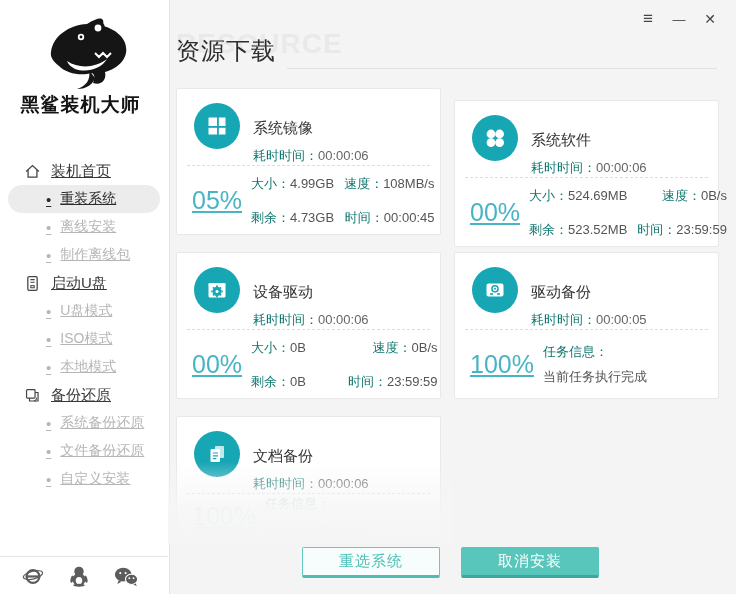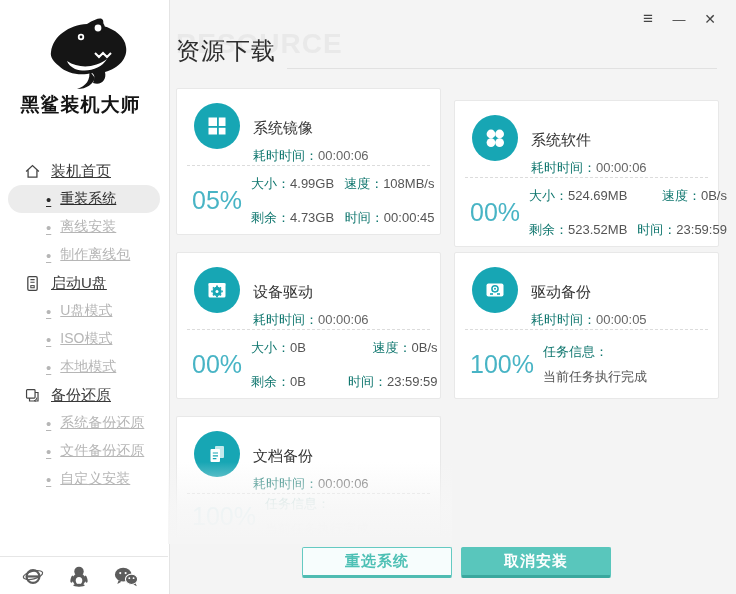--- a/index.html
+++ b/index.html
@@ -39,34 +39,34 @@
   .c5{left:176px;top:416px;height:122px;border-bottom:none;overflow:hidden;}
   .card-top{display:flex;padding:14px 10px 0 17px;gap:13px;}
   .card-icon{width:46px;height:46px;border-radius:50%;background:#17a6b4;flex:none;
              display:flex;align-items:center;justify-content:center;}
   .card-title{font-size:15px;color:#333;margin-top:16px;}
   .card-elapsed{font-size:13px;margin-top:9px;}
   .lbl{color:#0f766e;} .val{color:#666;}
   .card-divider{position:absolute;left:10px;right:10px;top:76px;border-top:1px dashed #dcdcdc;}
   .card-bottom{position:absolute;top:86px;left:15px;right:6px;bottom:8px;
                display:flex;align-items:center;gap:9px;}
-  .pct{font-size:25px;color:#48b4c5;min-width:50px;flex:none;}
+  .pct{font-size:25px;color:#48b4c5;min-width:50px;flex:none;text-decoration:underline;}
   .stats{display:grid;grid-template-columns:auto auto;column-gap:10px;row-gap:16px;
          font-size:13px;white-space:nowrap;text-align:right;}
   .stats .val{color:#555;}
   .task{font-size:13px;}
   .task-value{color:#555;margin-top:7px;}
   .c5 .card-bottom{opacity:.35;}
   .fade-overlay{position:absolute;left:168px;top:462px;width:284px;height:82px;z-index:3;
         background:linear-gradient(180deg,rgba(246,246,246,0) 0%,rgba(246,246,246,.85) 55%,#f5f5f5 95%);
         pointer-events:none;}
   
-  .btn{position:absolute;top:547px;width:150px;height:31px;border-radius:2px;font-size:15px;
+  .btn{position:absolute;top:547px;width:138px;height:31px;border-radius:2px;font-size:15px;
        display:flex;align-items:center;justify-content:center;cursor:pointer;box-sizing:border-box;
-       font-family:inherit;letter-spacing:1px;font-weight:bold;}
+       font-family:inherit;letter-spacing:1px;}
   .btn-outline{left:302px;background:#f7fdfd;border:1px solid #65cac2;border-bottom:3px solid #4fbcb2;color:#4ec0b5;}
   .btn-fill{left:461px;background:#59c6bc;border:1px solid #59c6bc;border-bottom:3px solid #3aa89e;color:#fff;}
   svg{display:block;}
 </style>
 </head>
 <body>
 
 <div class="app">
 
   <div class="sidebar">

